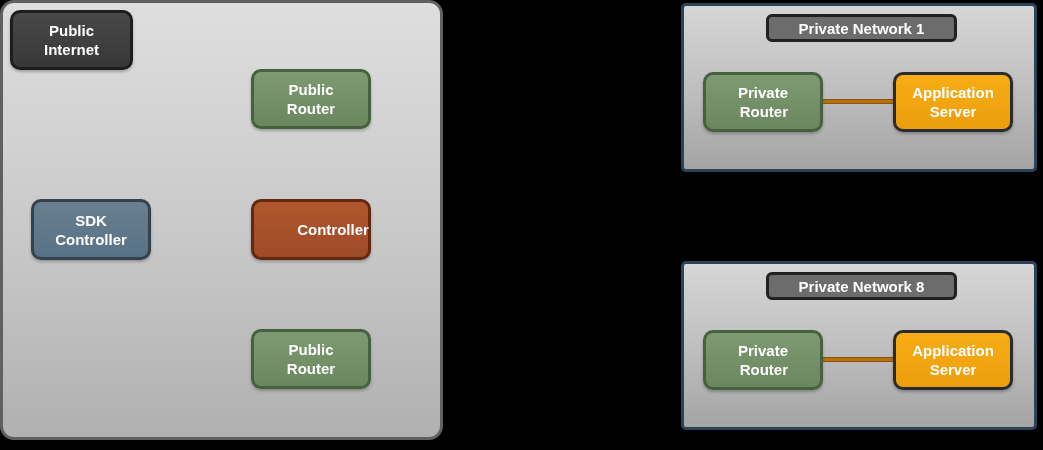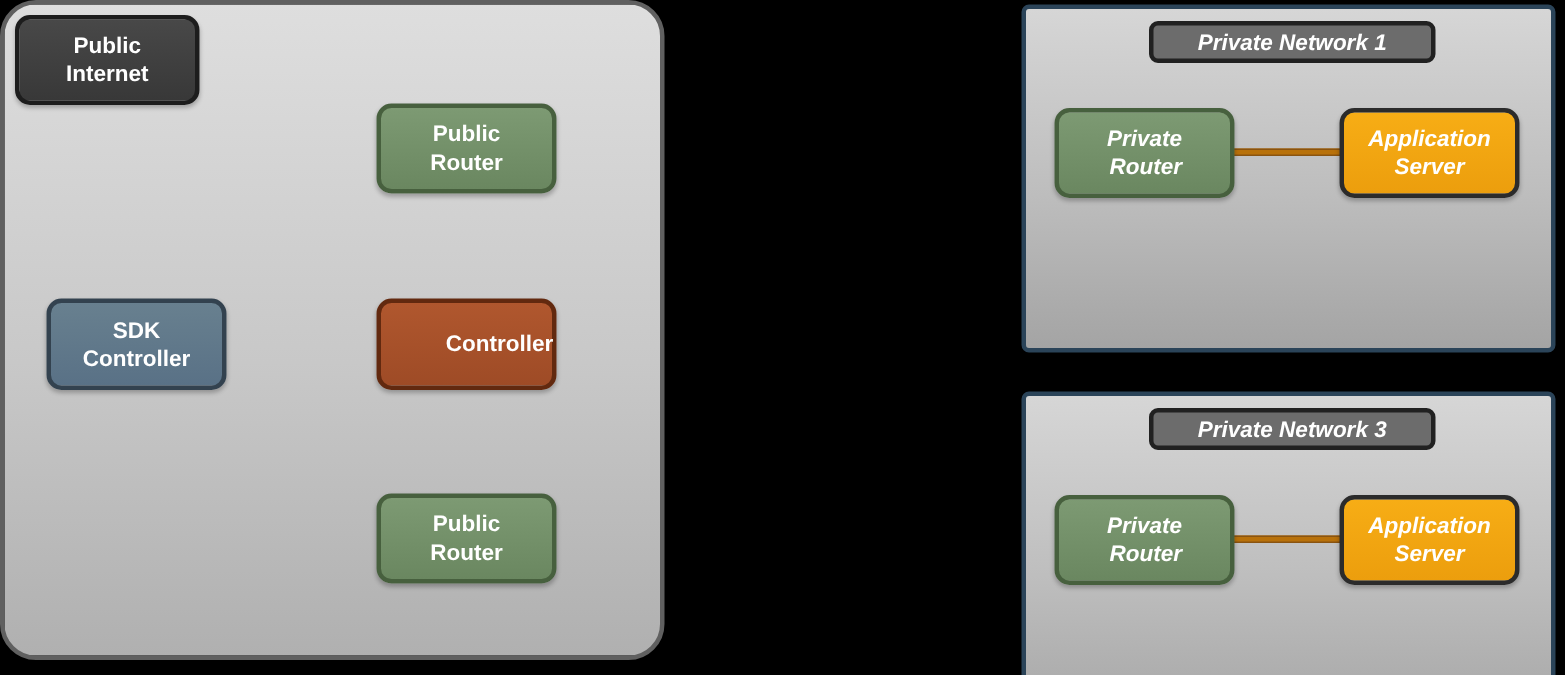--- a/index.html
+++ b/index.html
@@ -11,29 +11,28 @@
     overflow: hidden;
   }
   .canvas { position: absolute; inset: 0; }
 
   
   .zone { position: absolute; }
   .public-zone {
     left: 0; top: 2; width: 443px; height: 440px;
     background: linear-gradient(180deg, #dedede 0%, #c8c8c8 55%, #b0b0b0 100%);
     border: 3px solid #606060;
-    border-radius: 24px;
+    border-radius: 14px;
     box-shadow: 0 2px 4px rgba(0,0,0,0.5);
   }
   .private-zone {
-    left: 681px; width: 356px; height: 232px;
+    left: 681px; width: 356px; height: 169px;
     background: linear-gradient(180deg, #d6d6d6 0%, #bdbdbd 55%, #a4a4a4 100%);
     border: 3px solid #2b4459;
     border-radius: 5px;
-    font-style: italic;
   }
   .pn1 { top: 3px; }
   .pn2 { top: 261px; }
 
   
   .node {
     position: absolute;
     display: flex;
     align-items: center;
     justify-content: center;
@@ -99,21 +98,21 @@
   <div class="zone private-zone pn1">
     <div class="net-title">Private Network 1</div>
     <div class="connector"></div>
     <div class="node green pos-private-router">Private
 Router</div>
     <div class="node orange pos-application-server">Application
 Server</div>
   </div>
 
   <div class="zone private-zone pn2">
-    <div class="net-title">Private Network 3</div>
+    <div class="net-title">Private Network 8</div>
     <div class="connector"></div>
     <div class="node green pos-private-router">Private
 Router</div>
     <div class="node orange pos-application-server">Application
 Server</div>
   </div>
 
 </div>
 
 </body></html>

